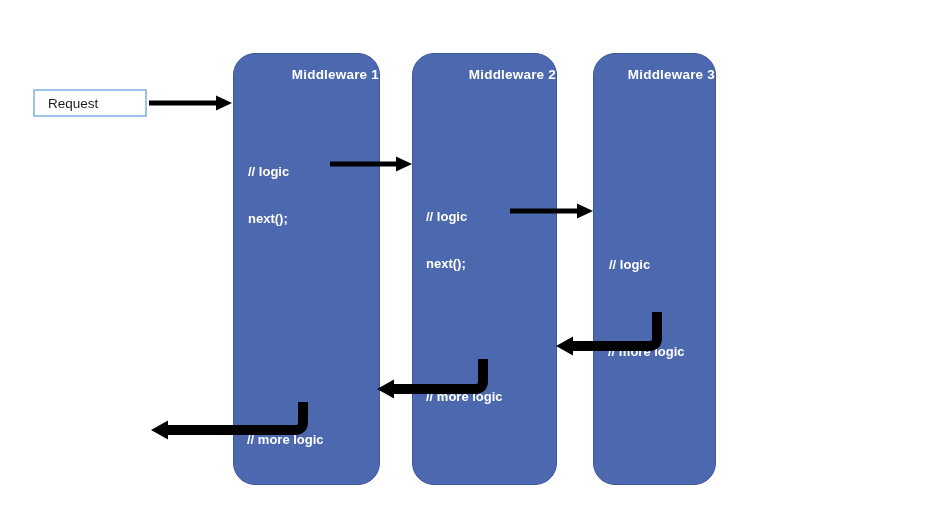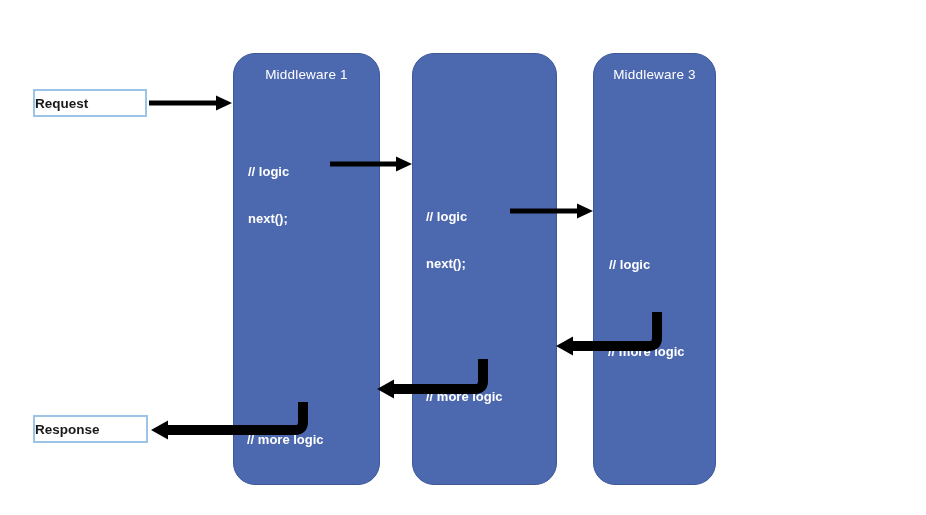--- a/index.html
+++ b/index.html
@@ -31,43 +31,44 @@
     background: var(--box_fill);
     border: 1.5px solid var(--box_border);
     border-radius: 22px;
     color: var(--box_text);
   }
   .mw-box .mw-title {
     position: absolute;
     top: 66px; 
     left: 0;
     width: 100%;
-    text-align: center;
+    text-align: right;
     font-size: 13.5px;
-    font-weight: 400;
+    font-weight: 700;
     letter-spacing: 0.2px;
   }
   .mw-title { top: 13px !important; }
   .code-line {
     position: absolute;
     font-size: 13px;
     font-weight: 700;
     line-height: 16px;
     white-space: nowrap;
     color: var(--box_text);
   }
   .io-box {
     position: absolute;
     background: var(--label_box_fill);
     border: 2px solid var(--label_box_border);
     color: var(--label_text);
     font-size: 13.5px;
-    font-weight: 700;
+    font-weight: 400;
     display: flex;
     align-items: center;
+    padding-left: 13px;
   }
   #request-box  { left: 33px; top: 89px;  width: 114px; height: 28px; }
   #response-box { left: 33px; top: 415px; width: 115px; height: 28px; }
   #box-mw1 { left: 233px; width: 147px; }
   #box-mw2 { left: 412px; width: 145px; }
   #box-mw3 { left: 593px; width: 123px; }
 
   
   #mw1-logic { left: 14px; top: 110px; }
   #mw1-next  { left: 14px; top: 157px; }
@@ -94,32 +95,30 @@
 </style>
 </head>
 <body>
 
 <div class="canvas">
 
   <div class="io-box" id="request-box">
     <span>Request</span>
   </div>
 
-  <div class="io-box" id="response-box">
-    <span>Response</span>
-  </div>
 
   <div class="mw-box" id="box-mw1">
     <div class="mw-title">Middleware 1</div>
     <div class="code-line" id="mw1-logic">// logic</div>
     <div class="code-line" id="mw1-next">next();</div>
     <div class="code-line" id="mw1-more">// more logic</div>
   </div>
 
   <div class="mw-box" id="box-mw2">
+    <div class="mw-title">Middleware 2</div>
     <div class="code-line" id="mw2-logic">// logic</div>
     <div class="code-line" id="mw2-next">next();</div>
     <div class="code-line" id="mw2-more">// more logic</div>
   </div>
 
   <div class="mw-box" id="box-mw3">
     <div class="mw-title">Middleware 3</div>
     <div class="code-line" id="mw3-logic">// logic</div>
     <div class="code-line" id="mw3-more">// more logic</div>
   </div>

